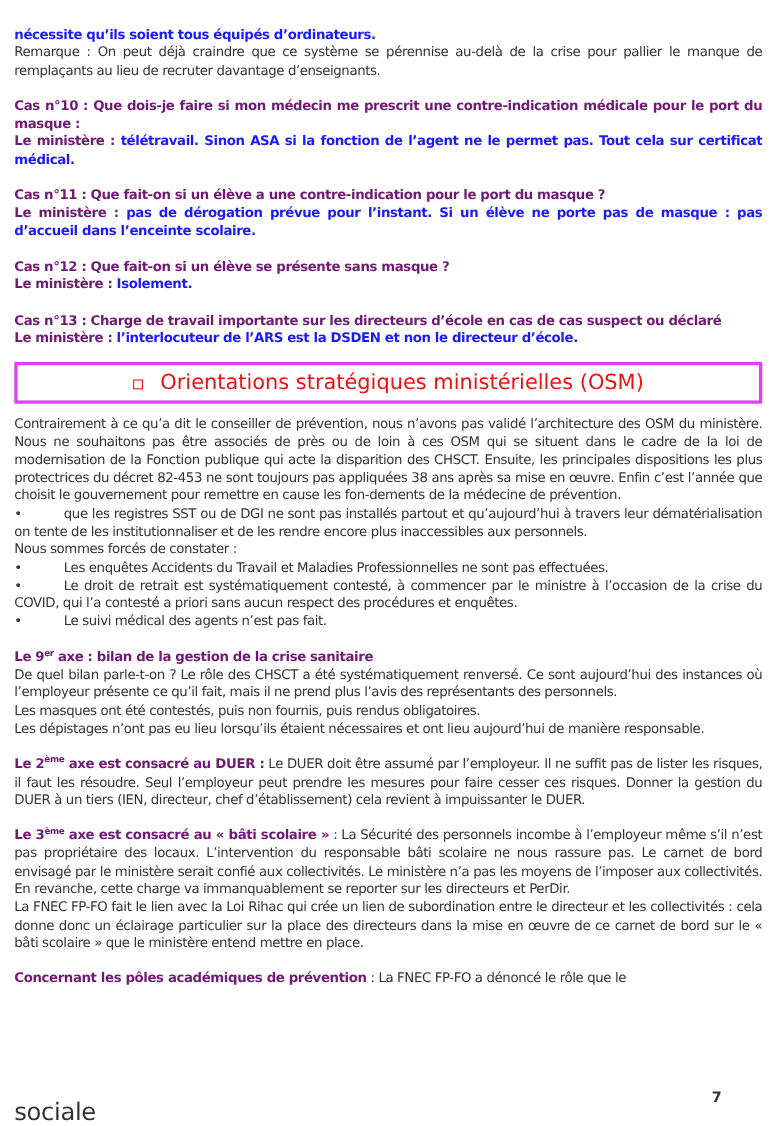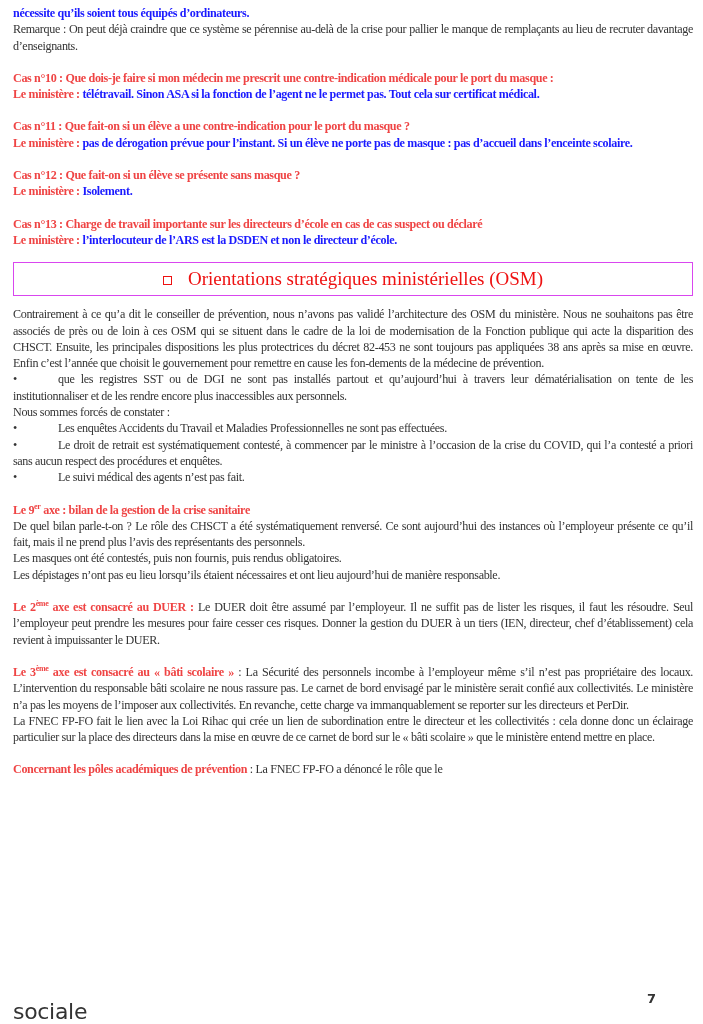--- a/index.html
+++ b/index.html
@@ -1,24 +1,24 @@
 <!DOCTYPE html>
 <html><head>
 <meta charset="utf-8">
 <style>
   html, body { margin: 0; padding: 0; background: #ffffff; }
   body { width: 703px; height: 1024px; overflow: hidden; position: relative;
          font-family: "DejaVu Sans", sans-serif; color: #333333; }
-  .page { position: absolute; left: 13px; top: 5px; width: 680px;
-          font-size: 12.1px; line-height: 16.3px; letter-spacing: -0.35px; font-family: Liberation Serif, serif; }
+  .page { position: absolute; left: 13px; top: 23px; width: 680px;
+          font-size: 12.1px; line-height: 16.3px; letter-spacing: -0.35px; }
   .p { margin: 0; text-align: justify; }
   .gap { height: 16px; }
-  .b { font-weight: bold; color: #ef4444; }
+  .b { font-weight: bold; color: #701a75; }
   .blue { color: #1a1aff; font-weight: bold; }
-  .box { margin: 14px 0 10px 0; border: 1px solid #d946ef; height: 32px;
+  .box { margin: 14px 0 10px 0; border: 3px solid #d946ef; height: 32px;
          display: flex; align-items: center; justify-content: center;
          color: #ee1111; font-size: 19px; letter-spacing: 0; }
   .box .sq { display: inline-block; width: 7px; height: 7px; border: 1px solid #ee1111;
              margin-right: 16px; position: relative; top: 1px; }
   sup { font-size: 8px; line-height: 0; vertical-align: super; }
   .footer { position: absolute; left: 13px; top: 999px; font-size: 22px; color: #333;
             letter-spacing: -0.3px; }
   .pagenum { position: absolute; left: 647px; top: 991px; font-size: 13px; font-weight: bold; color: #333; }
 </style>
 </head>

